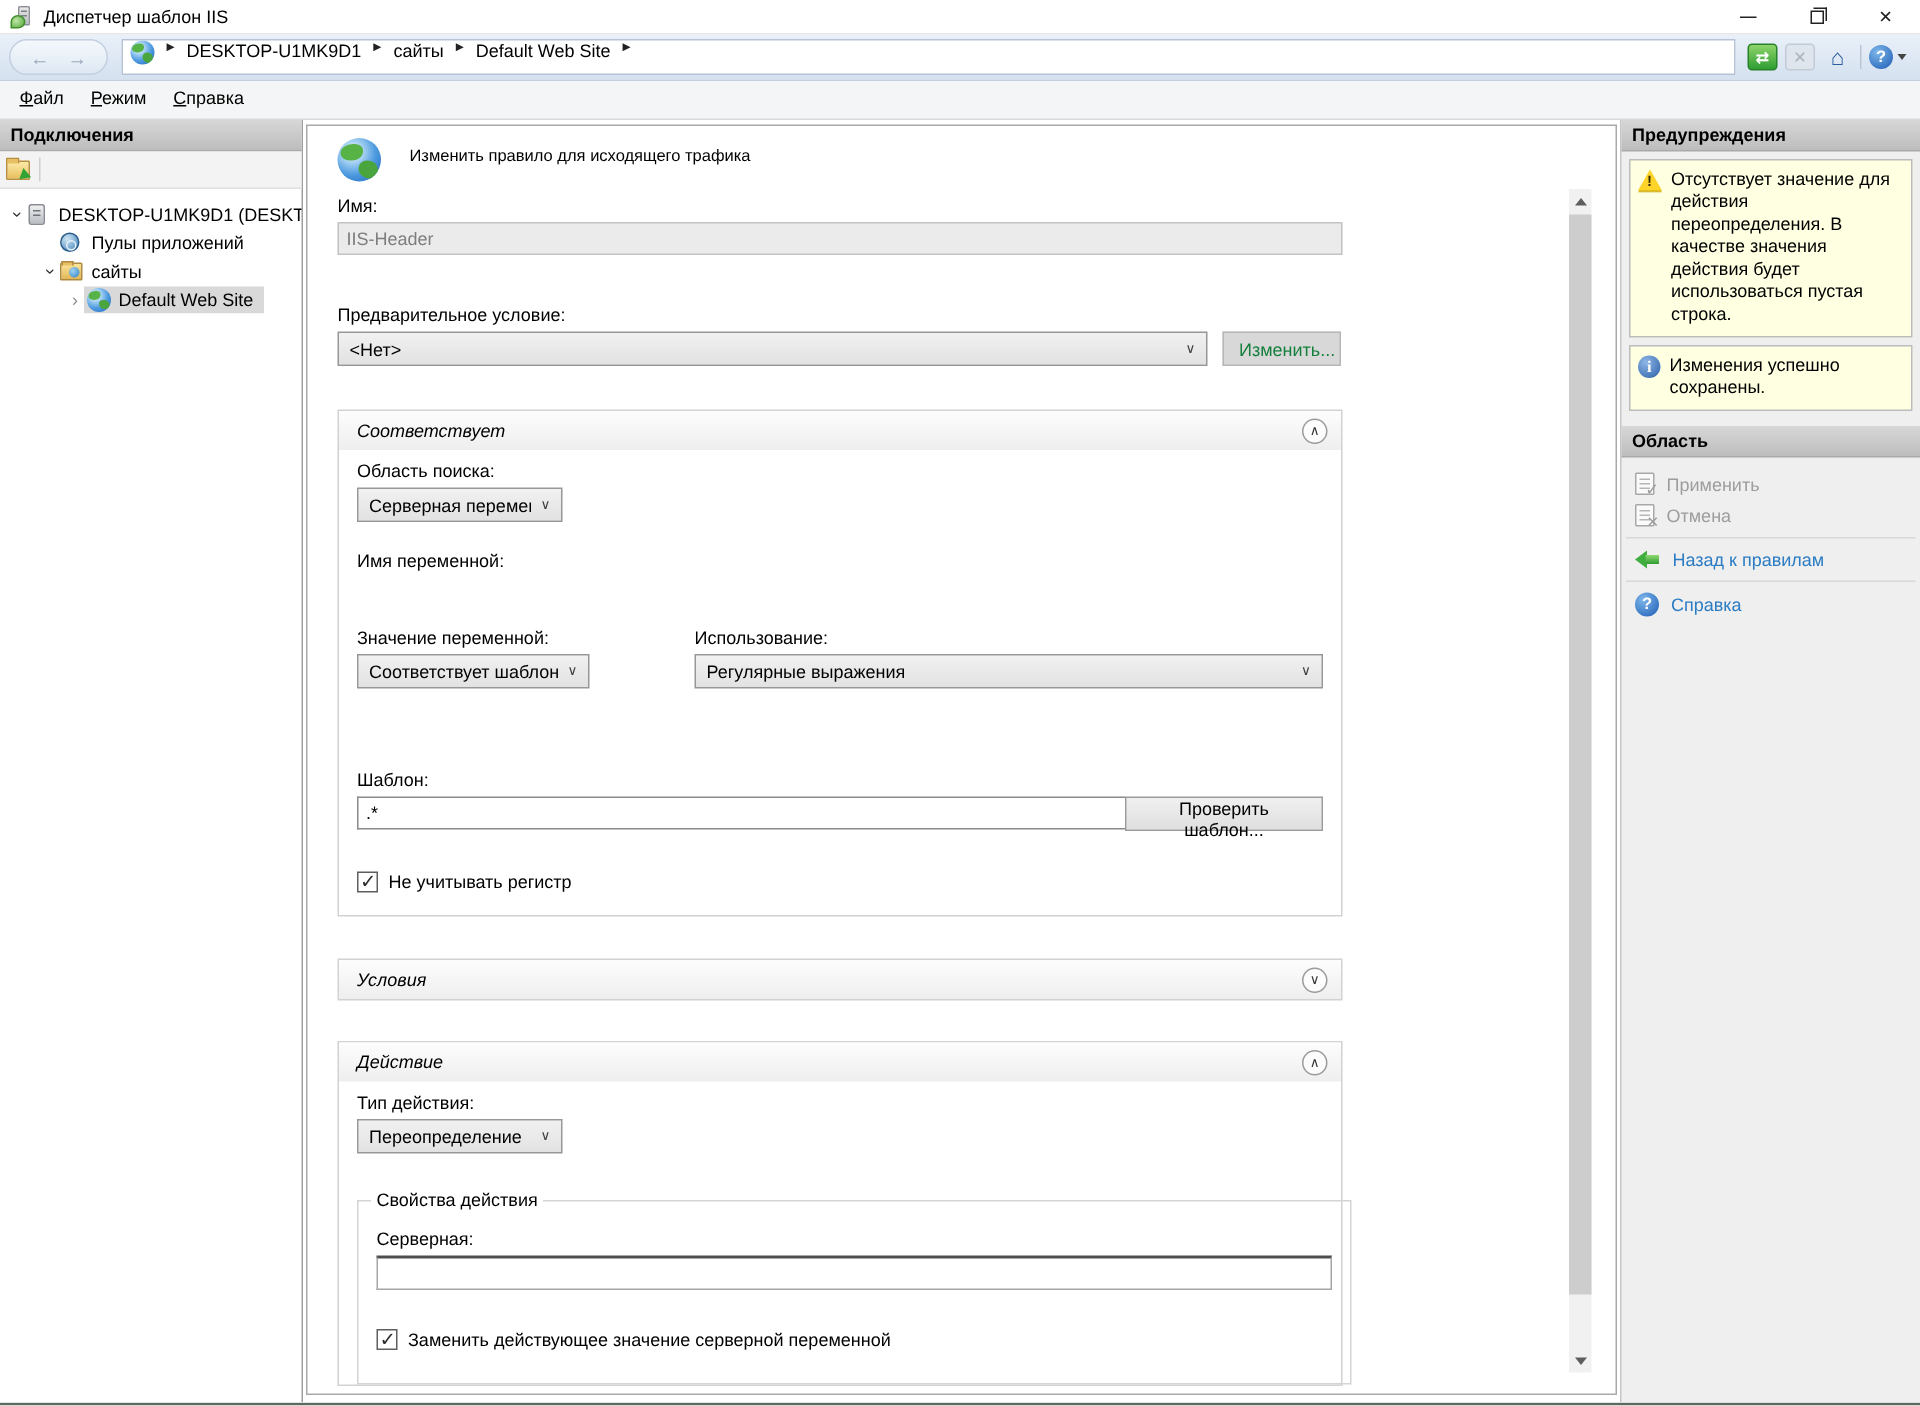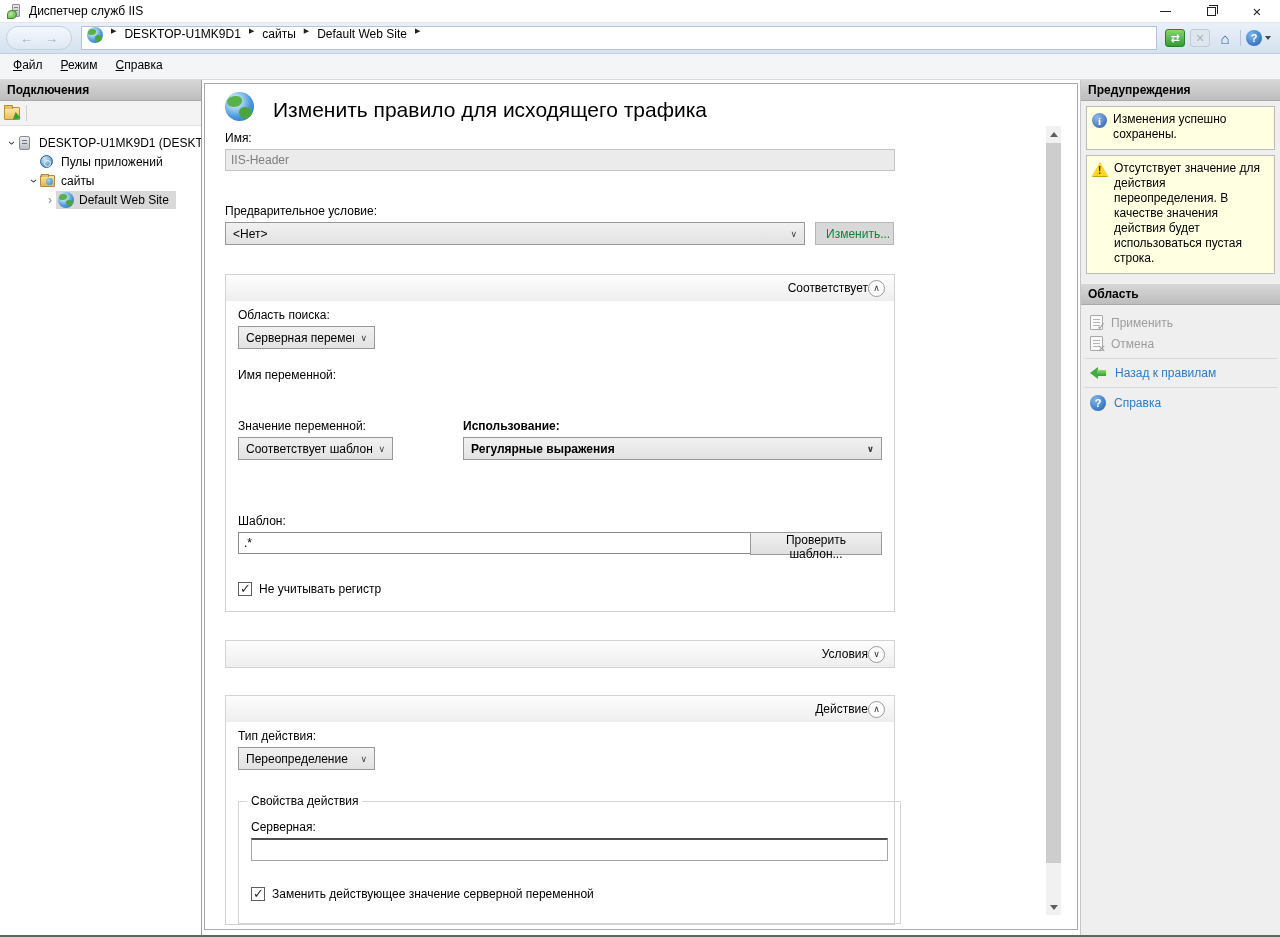--- a/index.html
+++ b/index.html
@@ -77,49 +77,49 @@
   .sites-folder::before { content:""; position:absolute; left:0; top:-2px; width:6px; height:2px; background:#e8c064; border:1px solid #ae8a42; border-bottom:none; }
   .sites-folder::after { content:""; position:absolute; right:1px; bottom:1px; width:7px; height:7px; border-radius:50%; background:radial-gradient(circle at 35% 35%,#9fd3f2,#2f7fc2); }
   .tree-label { padding-right:3px; }
   .tree-sel { display:flex; align-items:center; background:#d9d9d9; padding:1px 4px 1px 0; }
 
   
   .center-wrap { flex:1; padding:3px 2px 5px 2px; background:#fff; min-width:0; }
   .center-panel { width:100%; height:100%; border:1px solid #a9a9a9; background:#fff; position:relative; padding:6px 0 0 20px; overflow:hidden; }
   .page-header { display:flex; align-items:flex-start; }
   .globe-28 { width:29px; height:29px; margin-top:2px; }
-  .page-title { font-size:21px; font-weight:normal; margin-left:19px; margin-top:8px; color:#000; }
+  .page-title { font-size:11px; font-weight:normal; margin-left:19px; margin-top:8px; color:#000; }
   .form { width:670px; }
   .fld-label { display:block; margin-bottom:4px; }
   .text-input { width:100%; height:22px; border:1px solid #8a8a8a; background:#fff; font:inherit; padding:0 5px; color:#000; }
   .input-disabled { background:#ebebeb; border-color:#c4c4c4; color:#7e7e7e; }
   .combo { height:23px; background:linear-gradient(#f1f1f1,#e2e2e2); border:1px solid #979797; display:flex; align-items:center; justify-content:space-between; padding:0 7px; white-space:nowrap; overflow:hidden; }
   .combo-arrow { color:#3c3c3c; font-size:9px; margin-left:6px; flex:none; }
   .combo-arrow::before { content:"∨"; }
   .btn { height:23px; background:linear-gradient(#f0f0f0,#dfdfdf); border:1px solid #9b9b9b; font:inherit; padding:0 10px; color:#000; }
   .btn-disabled { background:#d8d8d8; border-color:#b7b7b7; color:#15803d; }
 
   .row-name { margin-top:9px; }
   .row-precond { margin-top:33px; }
   .precond-line { display:flex; align-items:center; }
   .precond-combo { width:580px; }
   .btn-edit { width:79px; margin-left:10px; }
 
   .section { border:1px solid #d2d2d2; margin-top:29px; width:670px; background:#fff; }
-  .section-header { height:26px; background:linear-gradient(#fdfdfd,#eeeeee); display:flex; align-items:center; justify-content:flex-end; padding:0 9px 0 12px; }
+  .section-header { height:26px; background:linear-gradient(#fdfdfd,#eeeeee); display:flex; align-items:center; justify-content:space-between; padding:0 9px 0 12px;font-style:italic; }
   .chevron-btn { width:17px; height:17px; border-radius:50%; border:1px solid #9b9b9b; background:#fcfcfc; color:#333; font-size:9px; line-height:1; display:flex; align-items:center; justify-content:center; }
   .chev-up::before { content:"∧"; }
   .chev-down::before { content:"∨"; }
   .section-body { padding:7px 12px 0 12px; }
   .combo-scope { width:137px; margin-bottom:14px; }
   .lbl-varname { margin-top:19px; }
   .two-col { display:flex; margin-top:37px; }
   .col-op { width:225px; flex:none; }
   .combo-op { width:155px; }
-  .col-using { flex:1;font-weight:bold; }
+  .col-using { flex:1; }
   .combo-using { width:100%; }
   .lbl-pattern { margin-top:54px; }
   .pattern-line { display:flex; }
   .pattern-input { flex:1; border-right:none; }
   .btn-test { width:132px; flex:none; }
   .checkbox-row { display:flex; align-items:center; margin-top:27px; padding-bottom:15px; }
   .checkbox { width:14px; height:14px; border:1px solid #5e5e5e; background:#fff; margin-right:7px; position:relative; flex:none; }
   .checkbox::after { content:"✓"; position:absolute; left:1px; top:-2px; font-size:13px; color:#2a2a2a; }
   .section-conditions { margin-top:28px; }
   .section-action { margin-top:27px; }
@@ -163,21 +163,21 @@
 </head>
 <body>
 
 <div class="window">
 
   <div class="titlebar">
     <div class="app-icon">
         <div class="tower"></div>
         <div class="swoosh"></div>
       </div>
-    <span class="titlebar-text">Диспетчер служб IIS</span>
+    <span class="titlebar-text">Диспетчер шаблон IIS</span>
     <div class="win-controls">
       <div class="win-btn">
           <div class="glyph-min"></div>
         </div>
       <div class="win-btn">
           <div class="glyph-restore"></div>
         </div>
       <div class="win-btn">
           <span class="glyph-close">×</span>
         </div>
@@ -372,27 +372,27 @@
             </div>
         </div>
 
       </div>
     </div>
 
     <div class="right-panel">
       <div class="panel-header">Предупреждения</div>
 
       <div class="alert-box">
+        <span class="warn-icon"></span>
+        <span class="alert-text">Отсутствует значение для действия переопределения. В качестве значения действия будет использоваться пустая строка.</span>
+      </div>
+
+      <div class="alert-box">
         <span class="info-icon"></span>
         <span class="alert-text">Изменения успешно сохранены.</span>
-      </div>
-
-      <div class="alert-box">
-        <span class="warn-icon"></span>
-        <span class="alert-text">Отсутствует значение для действия переопределения. В качестве значения действия будет использоваться пустая строка.</span>
       </div>
 
       <div class="panel-header actions-header">Область</div>
 
       <div class="actions-list">
         <div class="action-item">
           <span class="doc-icon doc-check"></span>
           <span class="action-label-disabled">Применить</span>
         </div>
         <div class="action-item">

